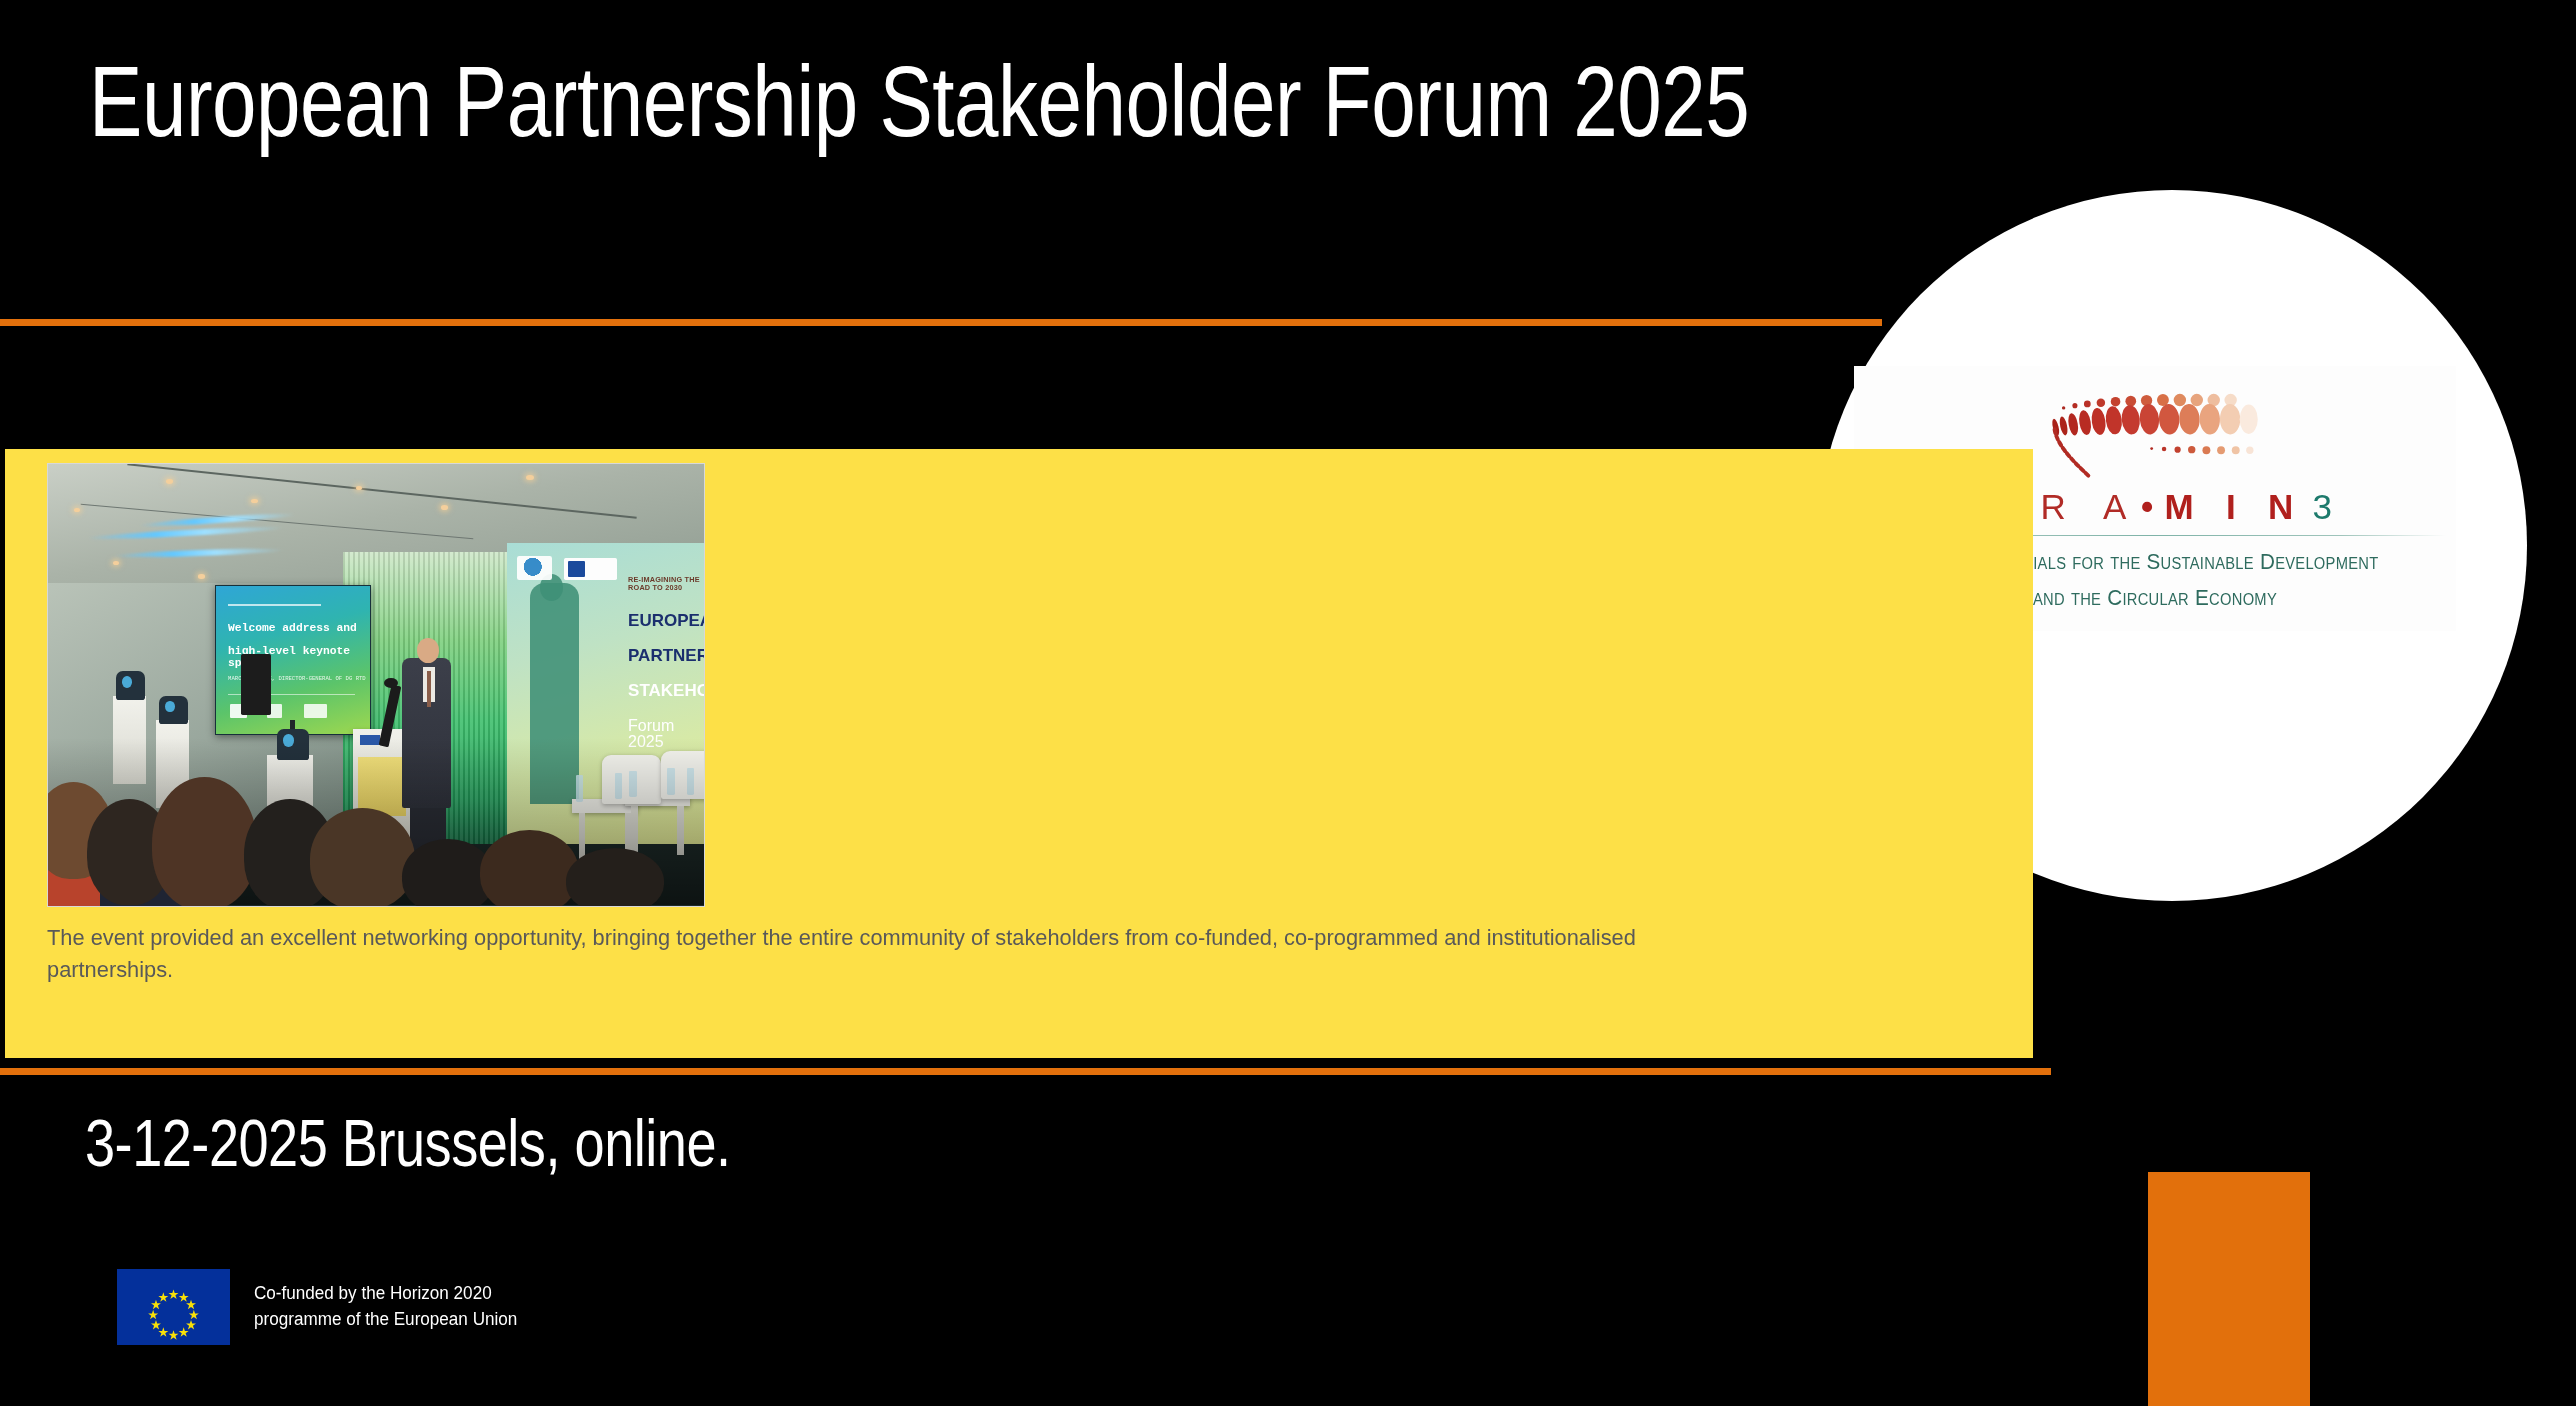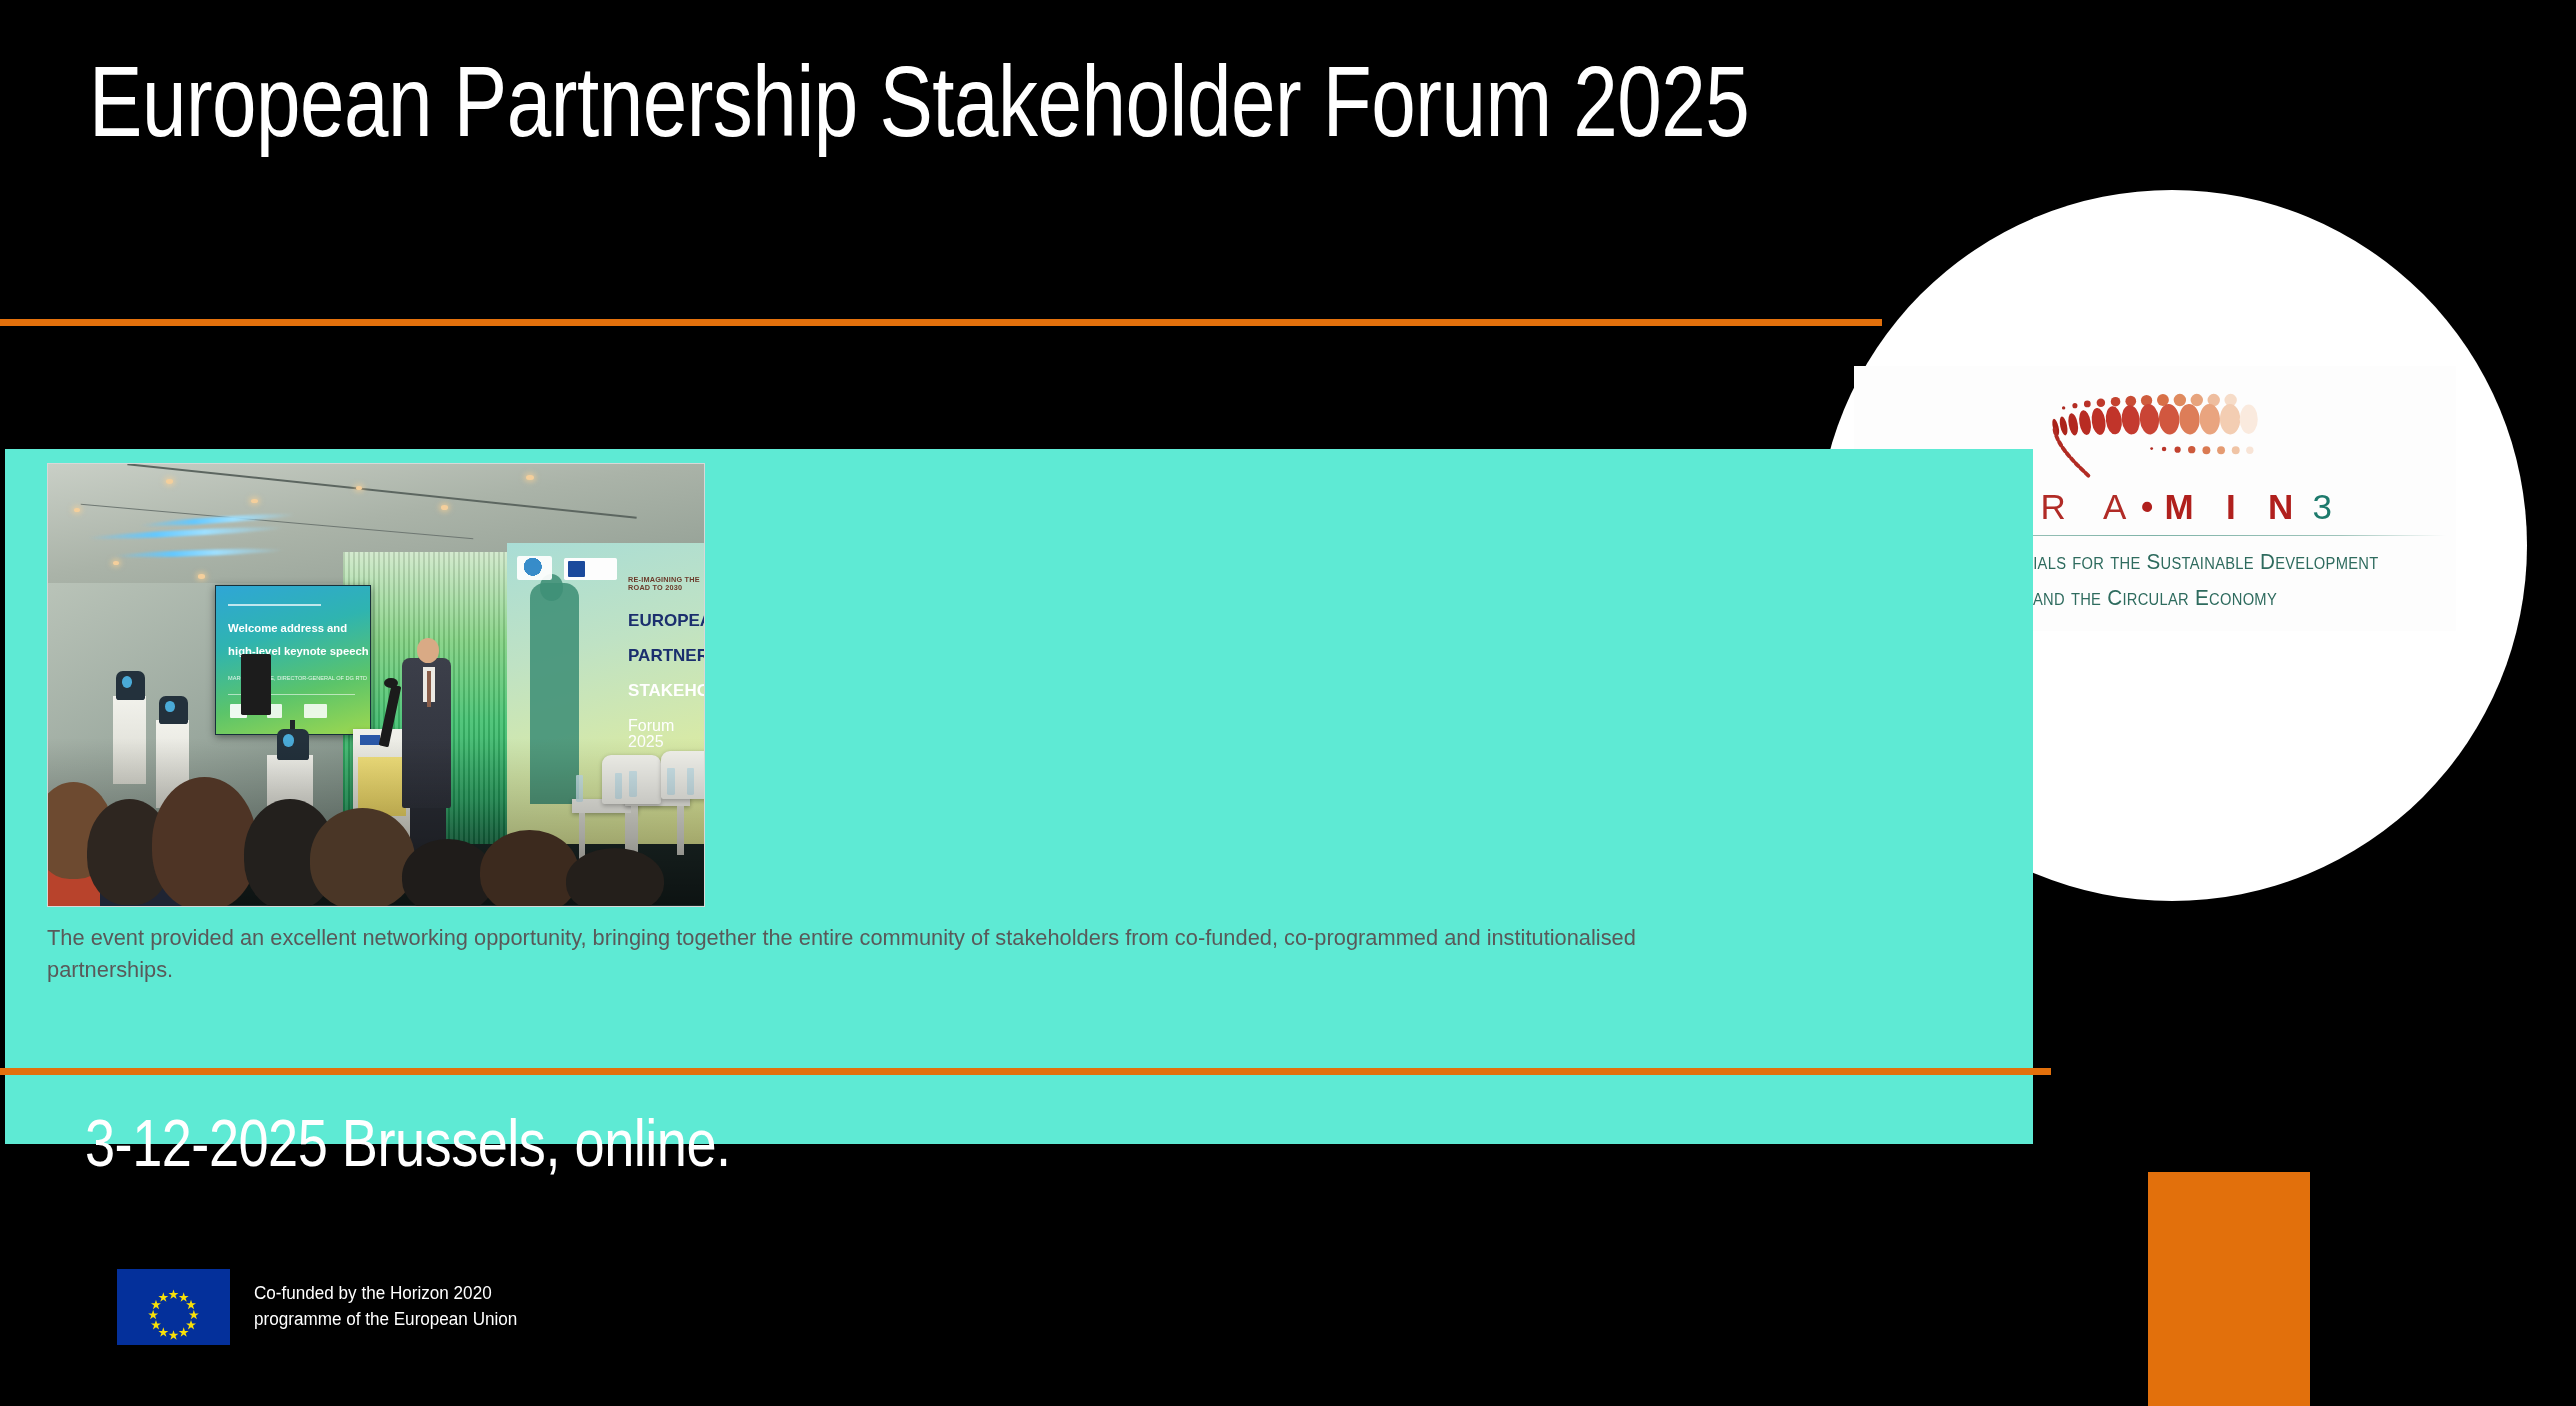--- a/index.html
+++ b/index.html
@@ -62,22 +62,22 @@
     color:#2e6b5e;
     font-size:22.5px;
     font-variant:small-caps;
     letter-spacing:0.3px;
     line-height:1.62;
     transform:scaleX(0.92);
   }
 
   
   .panel{
-    position:absolute;left:4.5px;top:449px;width:2028px;height:695px;
-    background:#5eead4;
+    position:absolute;left:4.5px;top:449px;width:2028px;height:609px;
+    background:#fde047;
   }
 
   
   .photo{
     position:absolute;left:42px;top:13.5px;width:658px;height:444px;
     overflow:hidden;background:#1d2a28;
     border:0.6px solid #d8d8d8;box-sizing:border-box;
   }
   .ph{position:absolute;}
   
@@ -122,21 +122,21 @@
   .blogo2::before{content:"";position:absolute;left:6%;top:14%;width:34%;height:72%;background:#1b4a9c;border-radius:1.1px;}
   .btxt{position:absolute;color:#1b2f6e;font-weight:700;line-height:1.05;}
   .btxt-sm{left:88.5%;top:25.5%;font-size:7.3px;color:#6b3a2a;letter-spacing:0.2px;}
   .btxt-b1{left:88.5%;top:33.5%;font-size:17px;}
   .btxt-b2{left:88.5%;top:41.5%;font-size:17px;}
   .btxt-b3{left:88.5%;top:49.5%;font-size:17px;color:#ffffff;}
   .btxt-b4{left:88.5%;top:57.5%;font-size:16px;color:#ffffff;font-weight:400;}
   
   .ph-screen{left:25.5%;top:27.5%;width:23.5%;height:33.5%;
     background:linear-gradient(165deg,#2fa6d6 0%,#2fb4b0 34%,#5bc46a 68%,#9ed84f 100%);
-    border:1.7px solid #17303a;box-shadow:0 2.3px 8px rgba(0,0,0,.45);}
+    border:1.7px solid #17303a;box-shadow:0 2.3px 8px rgba(0,0,0,.45);font-family:Liberation Mono, monospace;}
   .scr-bar{position:absolute;left:8%;top:12%;width:60%;height:1.7px;background:rgba(255,255,255,.7);}
   .scr-t1{position:absolute;left:8%;top:24%;color:#fff;font-size:11.3px;font-weight:600;}
   .scr-t2{position:absolute;left:8%;top:40%;color:#fff;font-size:11.3px;font-weight:600;}
   .scr-t3{position:absolute;left:8%;top:60%;color:rgba(255,255,255,.85);font-size:5.6px;}
   .scr-line{position:absolute;left:8%;top:73%;width:82%;height:1.1px;background:rgba(255,255,255,.55);}
   .scr-l1{position:absolute;left:9%;top:80%;width:11%;height:9%;background:rgba(255,255,255,.9);border-radius:1.1px;}
   .scr-l2{position:absolute;left:33%;top:80%;width:10%;height:9%;background:rgba(255,255,255,.85);border-radius:1.1px;}
   .scr-l3{position:absolute;left:57%;top:80%;width:15%;height:9%;background:rgba(255,255,255,.85);border-radius:1.1px;}
   
   .podium{left:46.5%;top:60%;width:9%;height:29%;

